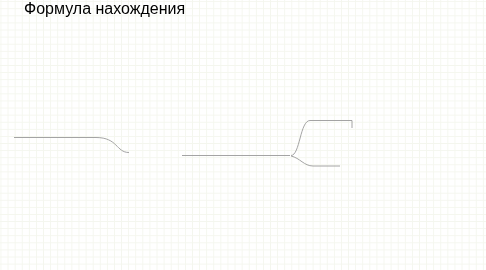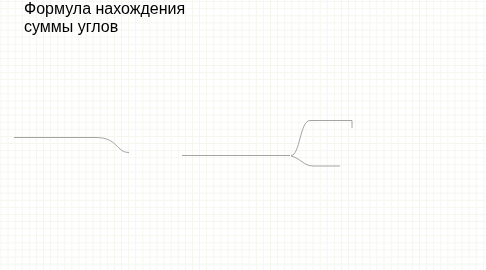--- a/index.html
+++ b/index.html
@@ -29,16 +29,15 @@
       <path d="M182,155.5 L290,155.5"></path>
 
       <path d="M291,155.5 C300,155.5 300,120.5 310,120.5 L352,120.5 L352,128"></path>
 
       <path d="M291,156 C300,158 304,166 313,166 L340,166"></path>
     </g>
   </svg>
 
   <div class="node nd-formula">
     <div>Формула нахождения</div>
-    <div>суммы углов</div>
   </div>
 
 </div>
 
 </body></html>

